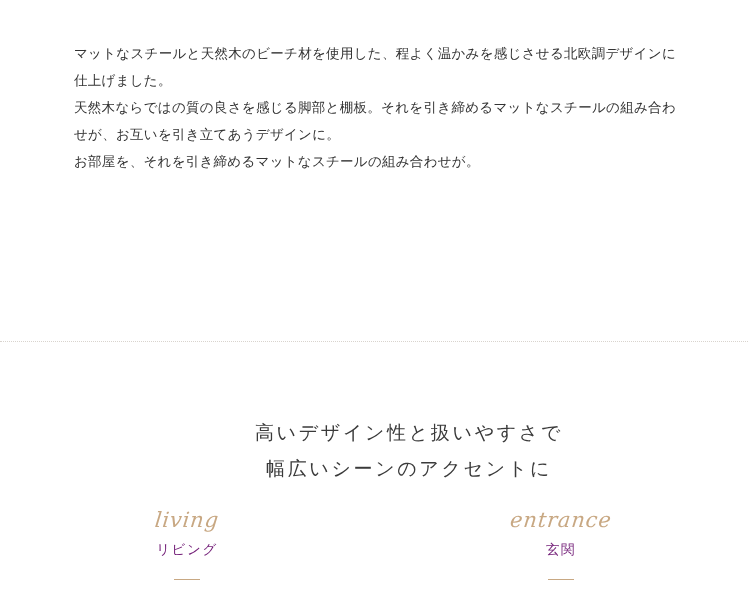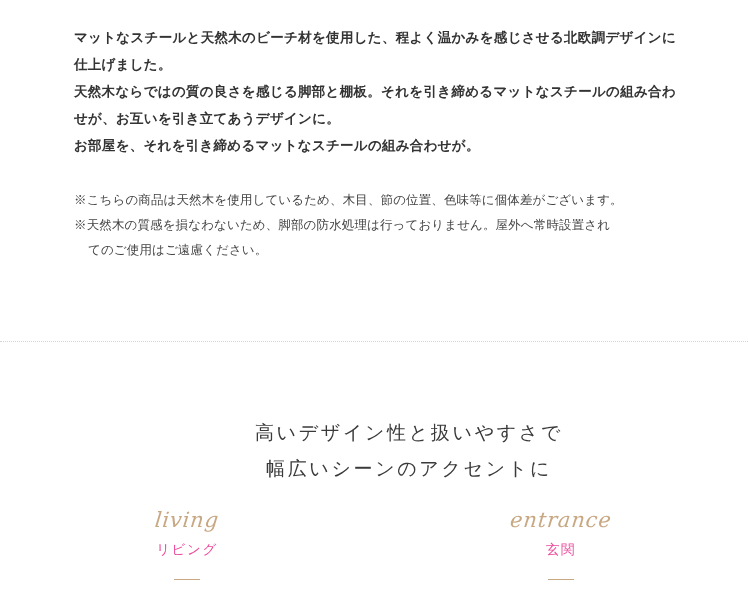--- a/index.html
+++ b/index.html
@@ -15,23 +15,22 @@
     overflow: hidden;
   }
   .page {
     position: relative;
     width: 748px;
     height: 597px;
   }
   .description-block {
     position: absolute;
     left: 74px;
-    top: 24px;
+    top: 40px;
     width: 602px;
-    font-weight: bold;
   }
   .desc-line {
     font-size: 13.5px;
     line-height: 27px;
     color: #333333;
     letter-spacing: 0.02em;
     text-align: justify;
   }
   .notes-block {
     position: absolute;
@@ -85,21 +84,21 @@
     font-family: "DejaVu Serif", serif;
     font-style: italic;
     font-size: 21px;
     color: #c8a883;
     letter-spacing: 0.04em;
     line-height: 30px;
     transform: skewX(-6deg);
   }
   .scene-label {
     font-size: 13.5px;
-    color: #ec4899;
+    color: #701a75;
     letter-spacing: 0.12em;
     line-height: 26px;
     margin-top: 2px;
   }
   .scene-rule {
     width: 26px;
     height: 1px;
     background: #c8a883;
     margin: 16px auto 0 auto;
   }
@@ -108,25 +107,20 @@
 <body>
 
 <div class="page">
 
   <div class="description-block">
     <div class="desc-line">マットなスチールと天然木のビーチ材を使用した、程よく温かみを感じさせる北欧調デザインに仕上げました。</div>
     <div class="desc-line">天然木ならではの質の良さを感じる脚部と棚板。それを引き締めるマットなスチールの組み合わせが、お互いを引き立てあうデザインに。</div>
     <div class="desc-line">お部屋を、それを引き締めるマットなスチールの組み合わせが。</div>
   </div>
 
-  <div class="notes-block">
-    <div class="note-line">※こちらの商品は天然木を使用しているため、木目、節の位置、色味等に個体差がございます。</div>
-    <div class="note-line">※天然木の質感を損なわないため、脚部の防水処理は行っておりません。屋外へ常時設置され</div>
-    <div class="note-line note-indent">てのご使用はご遠慮ください。</div>
-  </div>
 
   <div class="divider"></div>
 
   <div class="headline-block">
     <div class="headline-line">高いデザイン性と扱いやすさで</div>
     <div class="headline-line">幅広いシーンのアクセントに</div>
   </div>
 
   <div class="scenes">
     <div class="scene">

